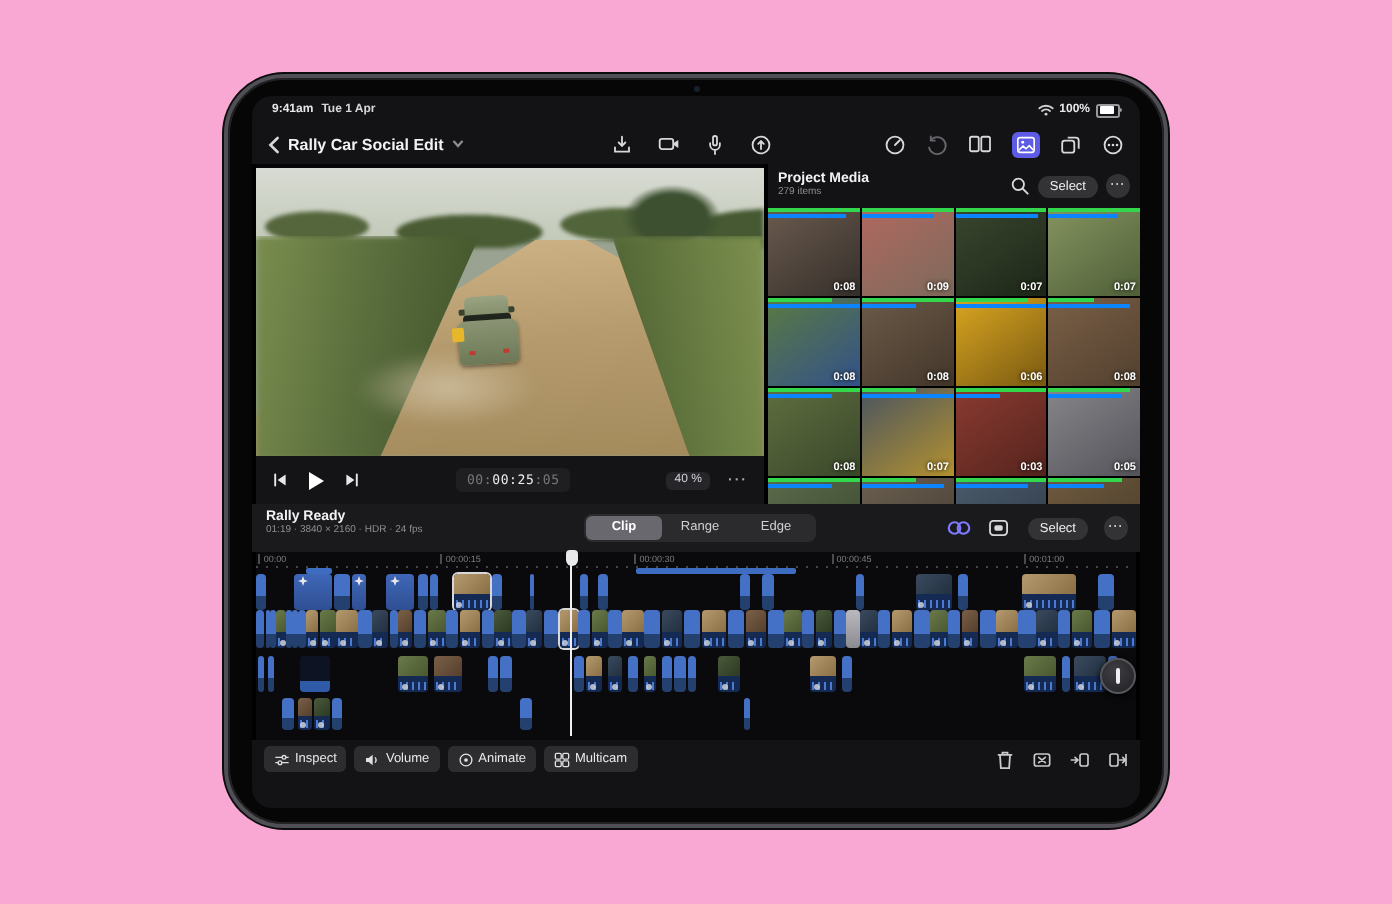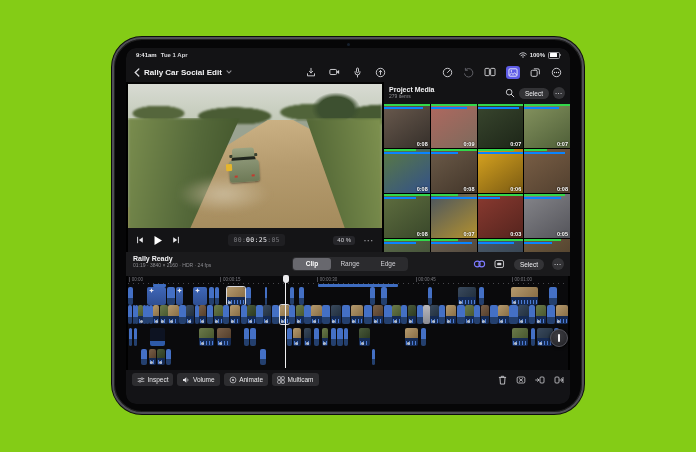--- a/index.html
+++ b/index.html
@@ -1,16 +1,16 @@
 <!DOCTYPE html>
 <html><head>
 <meta charset="utf-8">
 <style>
   html,body{margin:0;padding:0;background:#1a1a1c;font-family:"Liberation Sans",sans-serif;-webkit-font-smoothing:antialiased;}
-  .stage{position:relative;width:696px;height:452px;background:#84cc16;overflow:hidden;}
+  .stage{position:relative;width:696px;height:452px;background:#f9a8d4;overflow:hidden;}
   
   .device{position:absolute;left:112px;top:37px;width:472px;height:377px;background:#060607;
     border-radius:30px;border:2px solid #4f4f55;box-shadow:0 0 0 1px #0c0c0d, inset 0 0 0 1px #222;box-sizing:border-box;}
   .camera-dot{position:absolute;left:50%;top:4px;width:3px;height:3px;margin-left:-1px;border-radius:50%;background:#16202e;}
   .screen{position:absolute;left:12px;top:9px;width:444px;height:356px;background:#000;border-radius:10px;overflow:hidden;}
   
   .statusbar{position:absolute;left:0;top:0;width:100%;height:14px;background:#131315;display:flex;align-items:center;padding:0 10px;box-sizing:border-box;color:#e8e8ea;font-size:6px;font-weight:bold;}
   .sb-date{color:#d6d6da;margin-left:4px;font-weight:bold;}
   .sb-right{margin-left:auto;display:flex;align-items:center;gap:3px;}
   .batt{width:10px;height:5px;border:1px solid #9a9a9e;border-radius:1.5px;position:relative;}

